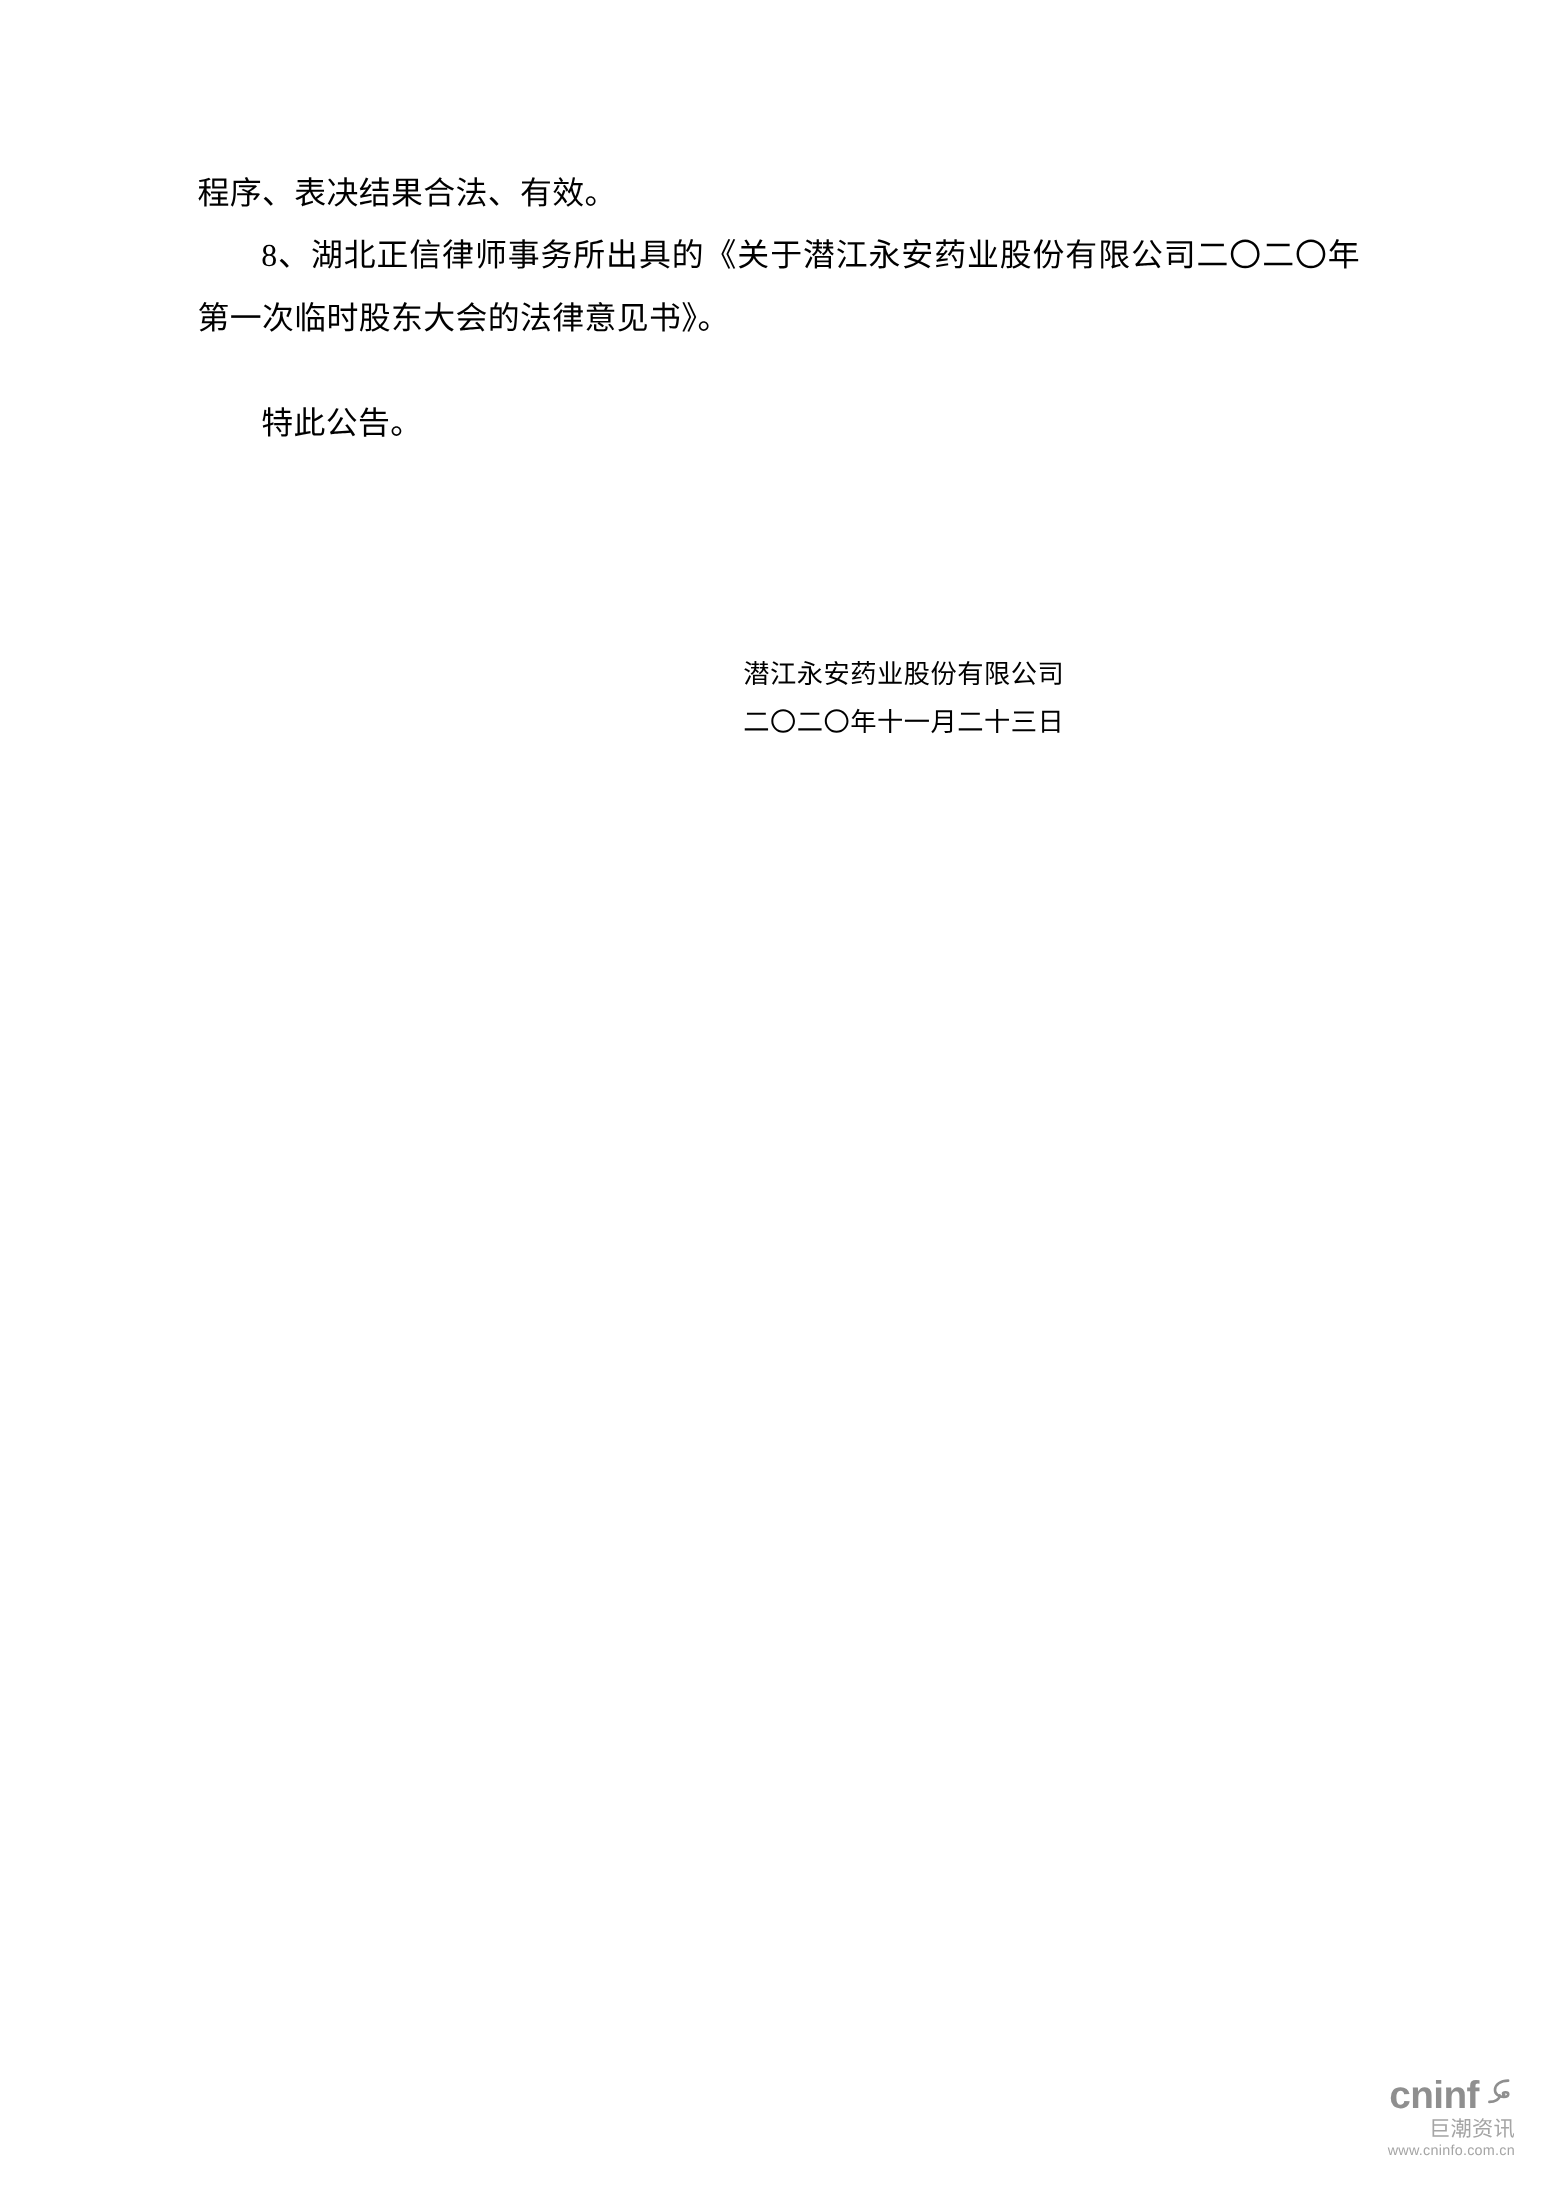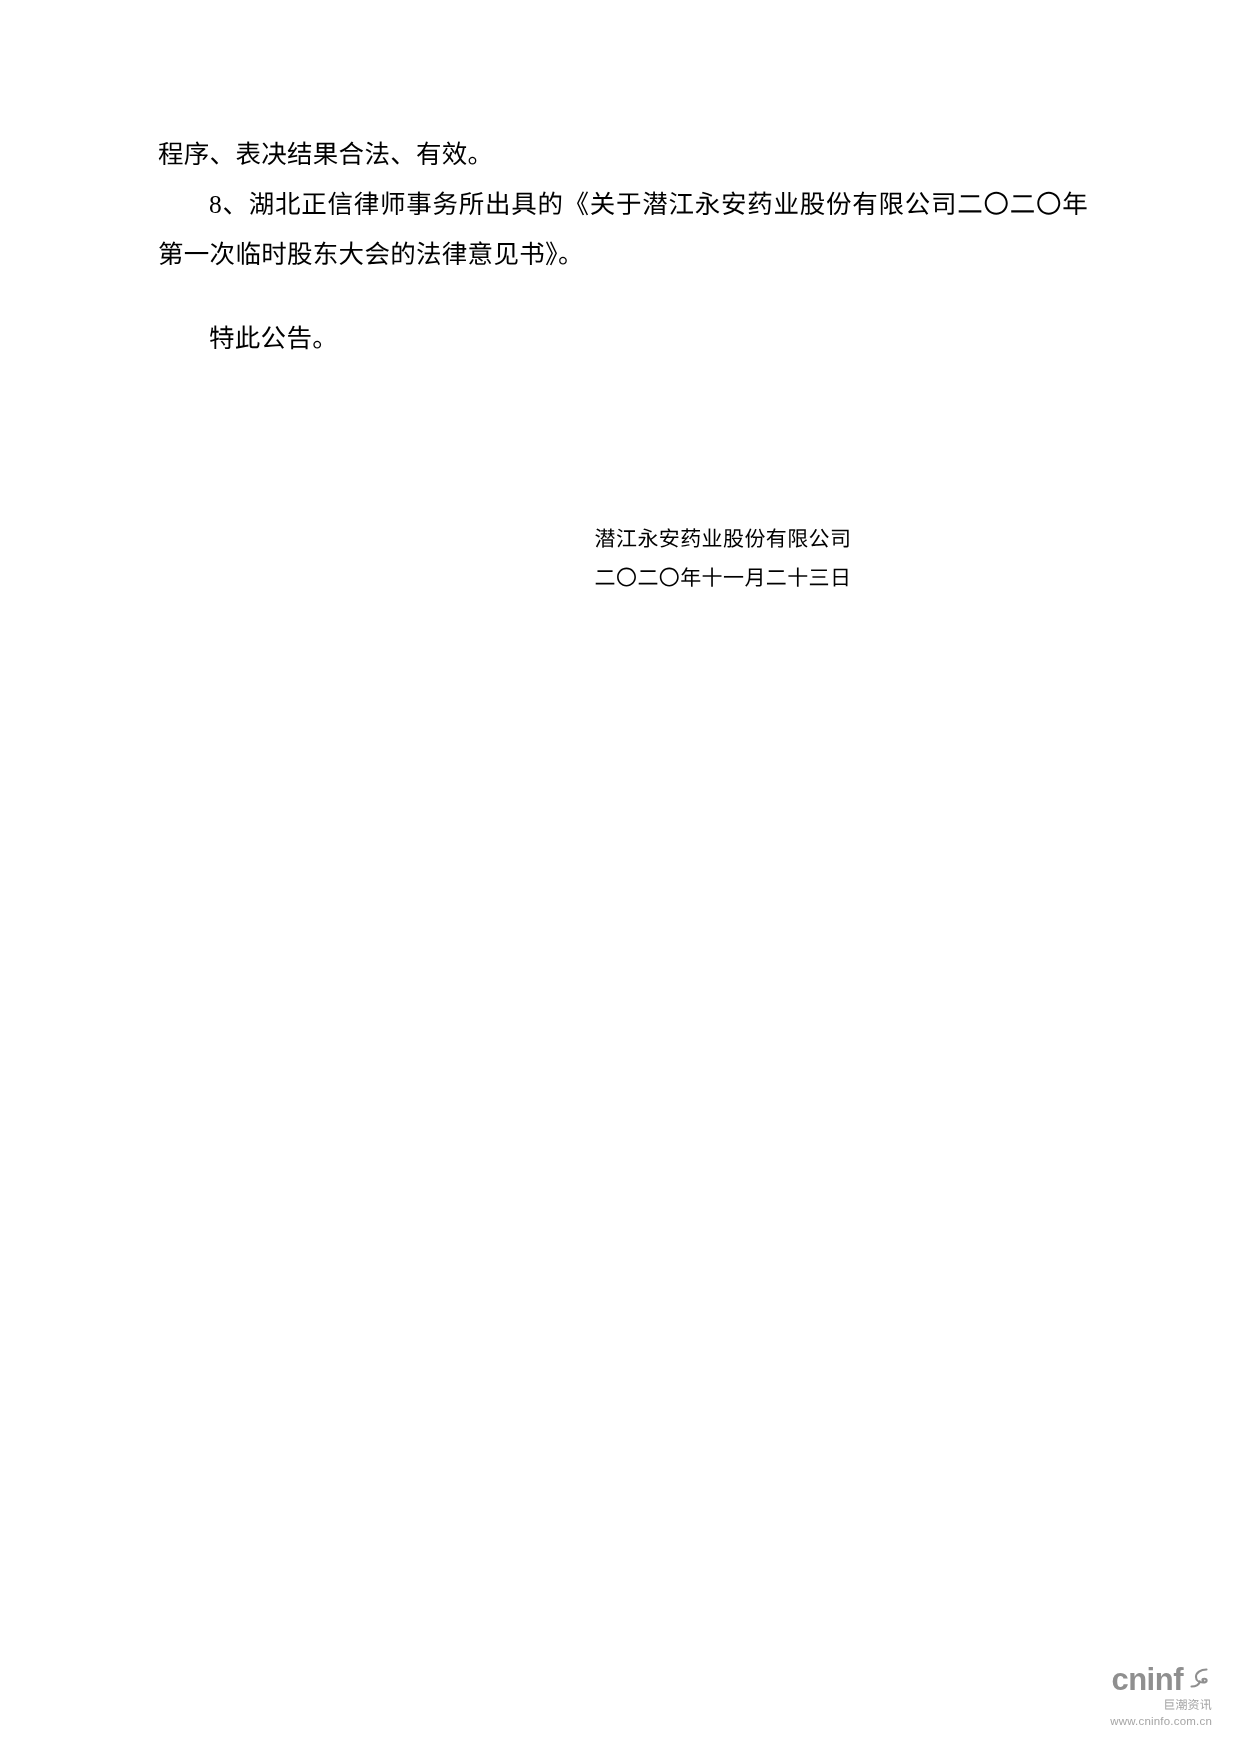--- a/index.html
+++ b/index.html
@@ -85,22 +85,22 @@
   }
   .logo-sub {
     font-family: "Liberation Sans", sans-serif;
     font-size: 11.5px;
     color: #a5a5a5;
     display: block;
     margin-top: 1px;
     letter-spacing: 0.2px;
   }
   .logo-sub .cn {
-    font-family: Liberation Mono, monospace;
-    font-size: 12px;
+    font-family: Liberation Sans, sans-serif;
+    font-size: 17px;
   }
 </style>
 </head>
 <body>
 
 <div class="page">
 
   <div class="content">
     <p class="para">程序、表决结果合法、有效。</p>
     <p class="para indent">8、湖北正信律师事务所出具的《关于潜江永安药业股份有限公司二〇二〇年第一次临时股东大会的法律意见书》。</p>

